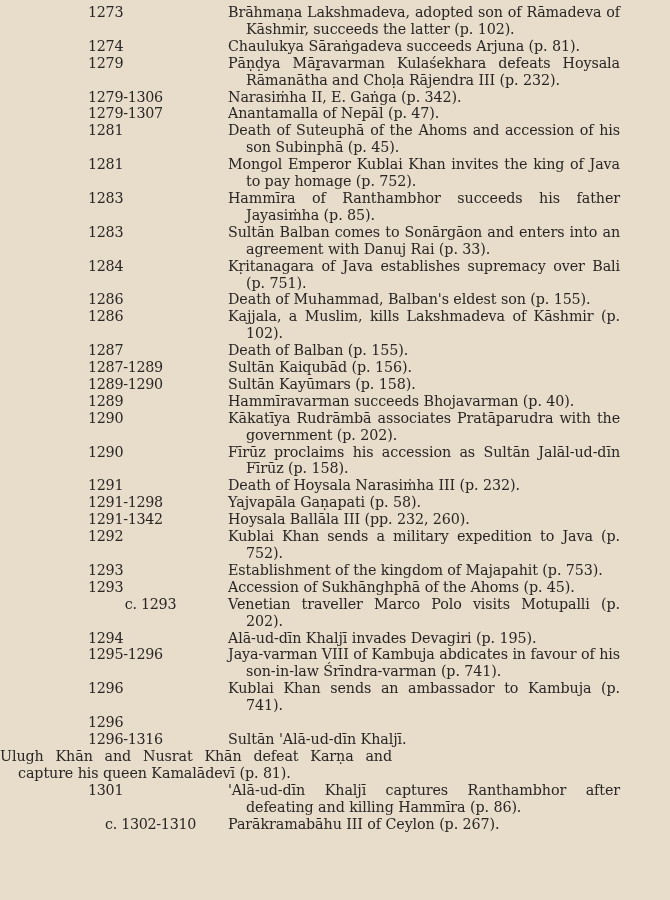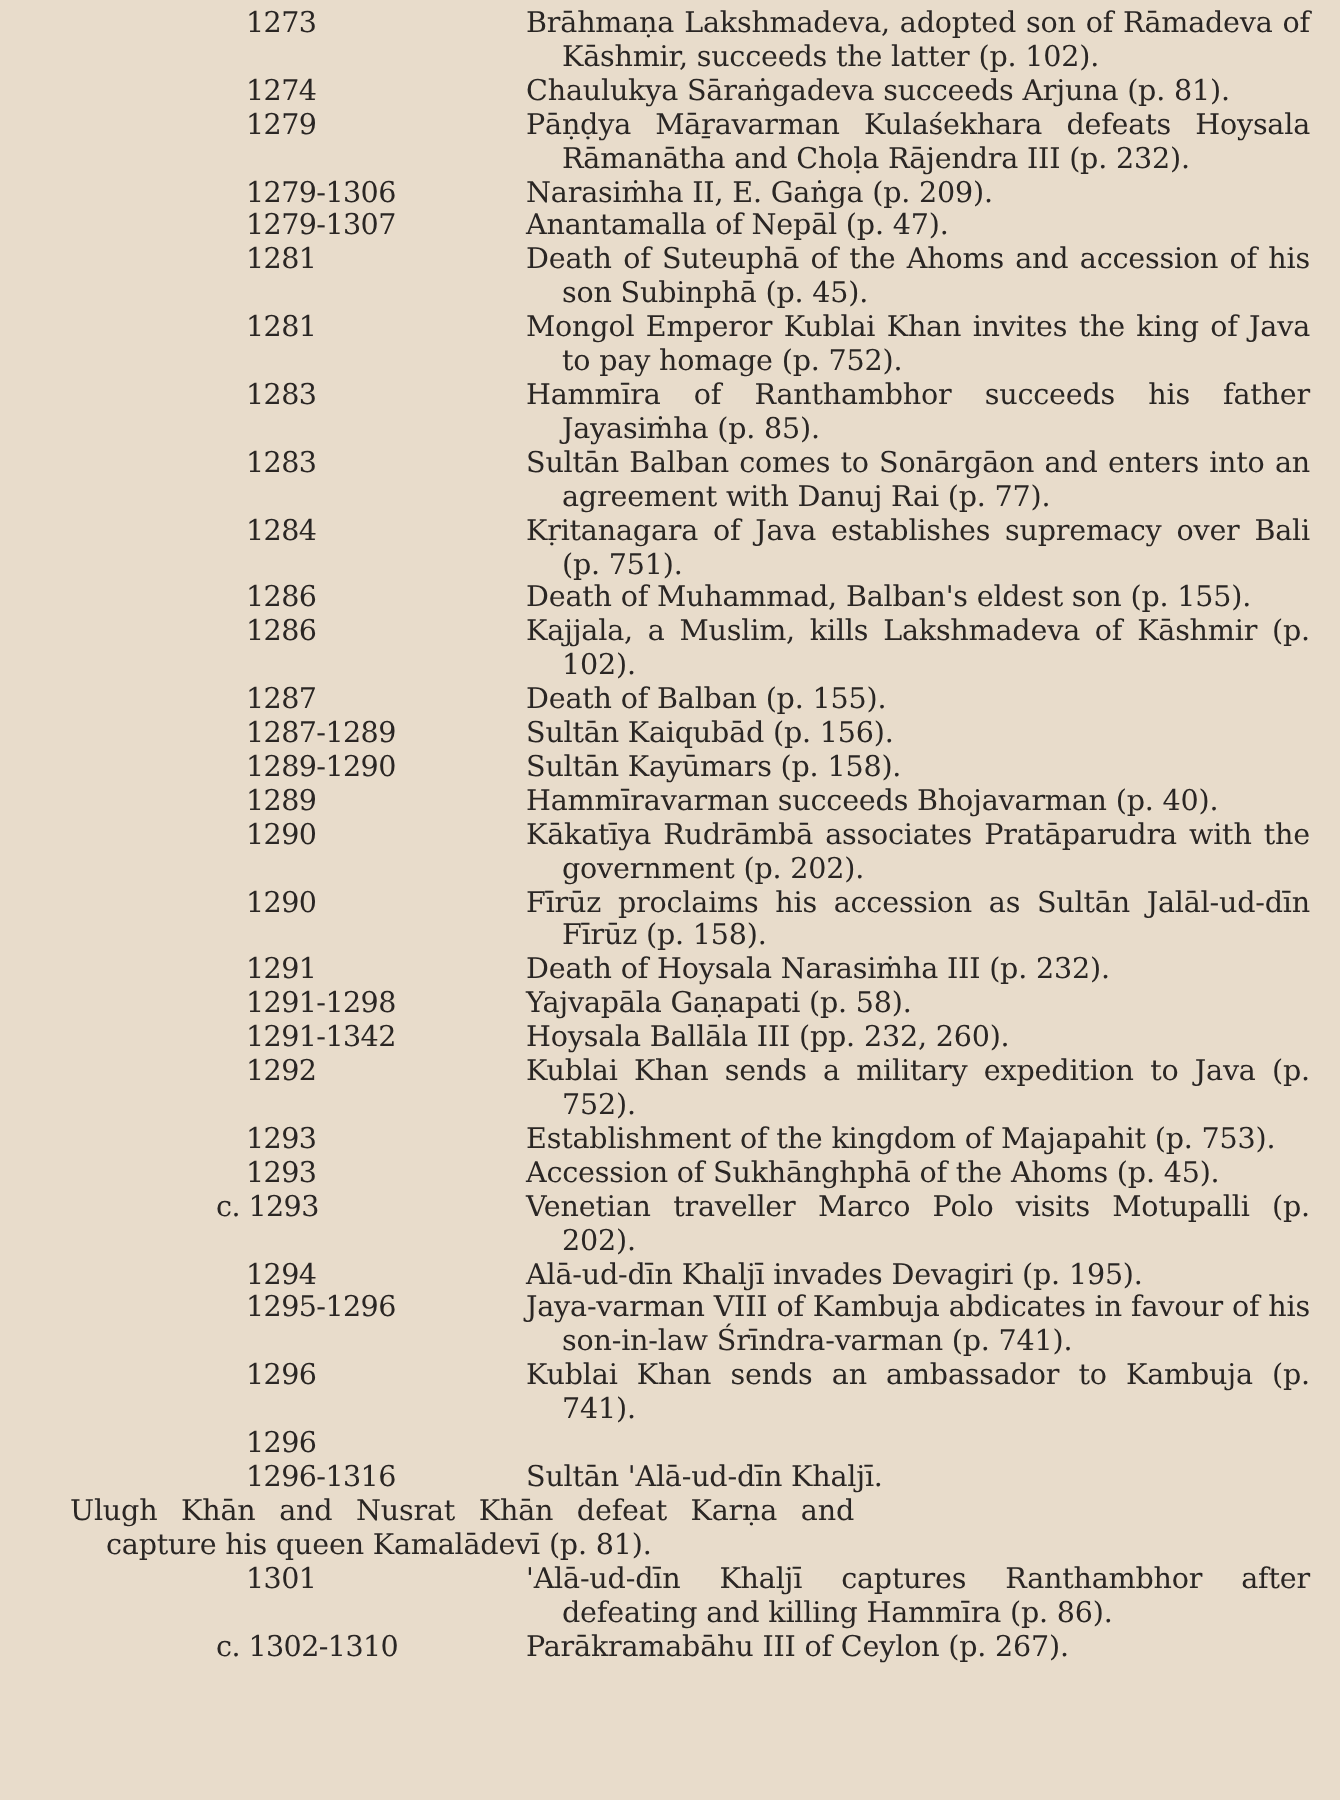--- a/index.html
+++ b/index.html
@@ -2,24 +2,24 @@
 <html><head>
   <meta charset="utf-8">
   <style>
     html, body { margin: 0; padding: 0; }
     body {
       width: 670px; height: 900px; overflow: hidden;
       background: #e8dccb;
       font-family: "DejaVu Serif", "Liberation Serif", serif;
       color: #2a2624;
     }
-    .page { position: relative; padding-top: 4px; margin-left: 35px; }
+    .page { position: relative; padding-top: 4px; }
     .entry { display: flex; font-size: 14.3px; line-height: 16.9px; }
     .date { width: 228px; box-sizing: border-box; padding-left: 88px; text-align: left; white-space: nowrap; letter-spacing: -0.3px; }
-    .date.circa { padding-left: 73px; }
+    .date.circa { padding-left: 73px; text-align: center; }
     .text {
       width: 392px; text-align: justify; text-align-last: left;
       padding-left: 18px; text-indent: -18px; box-sizing: border-box;
       letter-spacing: -0.1px;
     }
   </style>
 </head>
 <body>
 
 <div class="page" id="page">
@@ -30,41 +30,41 @@
     <div class="entry">
       <div class="date">1274</div>
       <div class="text">Chaulukya Sāraṅgadeva succeeds Arjuna (p. 81).</div>
     </div>
     <div class="entry">
       <div class="date">1279</div>
       <div class="text">Pāṇḍya Māṟavarman Kulaśekhara defeats Hoysala Rāmanātha and Choḷa Rājendra III (p. 232).</div>
     </div>
     <div class="entry">
       <div class="date">1279-1306</div>
-      <div class="text">Narasiṁha II, E. Gaṅga (p. 209).</div>
+      <div class="text">Narasiṁha II, E. Gaṅga (p. 342).</div>
     </div>
     <div class="entry">
       <div class="date">1279-1307</div>
       <div class="text">Anantamalla of Nepāl (p. 47).</div>
     </div>
     <div class="entry">
       <div class="date">1281</div>
       <div class="text">Death of Suteuphā of the Ahoms and accession of his son Subinphā (p. 45).</div>
     </div>
     <div class="entry">
       <div class="date">1281</div>
       <div class="text">Mongol Emperor Kublai Khan invites the king of Java to pay homage (p. 752).</div>
     </div>
     <div class="entry">
       <div class="date">1283</div>
       <div class="text">Hammīra of Ranthambhor succeeds his father Jayasiṁha (p. 85).</div>
     </div>
     <div class="entry">
       <div class="date">1283</div>
-      <div class="text">Sultān Balban comes to Sonārgāon and enters into an agreement with Danuj Rai (p. 77).</div>
+      <div class="text">Sultān Balban comes to Sonārgāon and enters into an agreement with Danuj Rai (p. 33).</div>
     </div>
     <div class="entry">
       <div class="date">1284</div>
       <div class="text">Kṛitanagara of Java establishes supremacy over Bali (p. 751).</div>
     </div>
     <div class="entry">
       <div class="date">1286</div>
       <div class="text">Death of Muhammad, Balban's eldest son (p. 155).</div>
     </div>
     <div class="entry">

